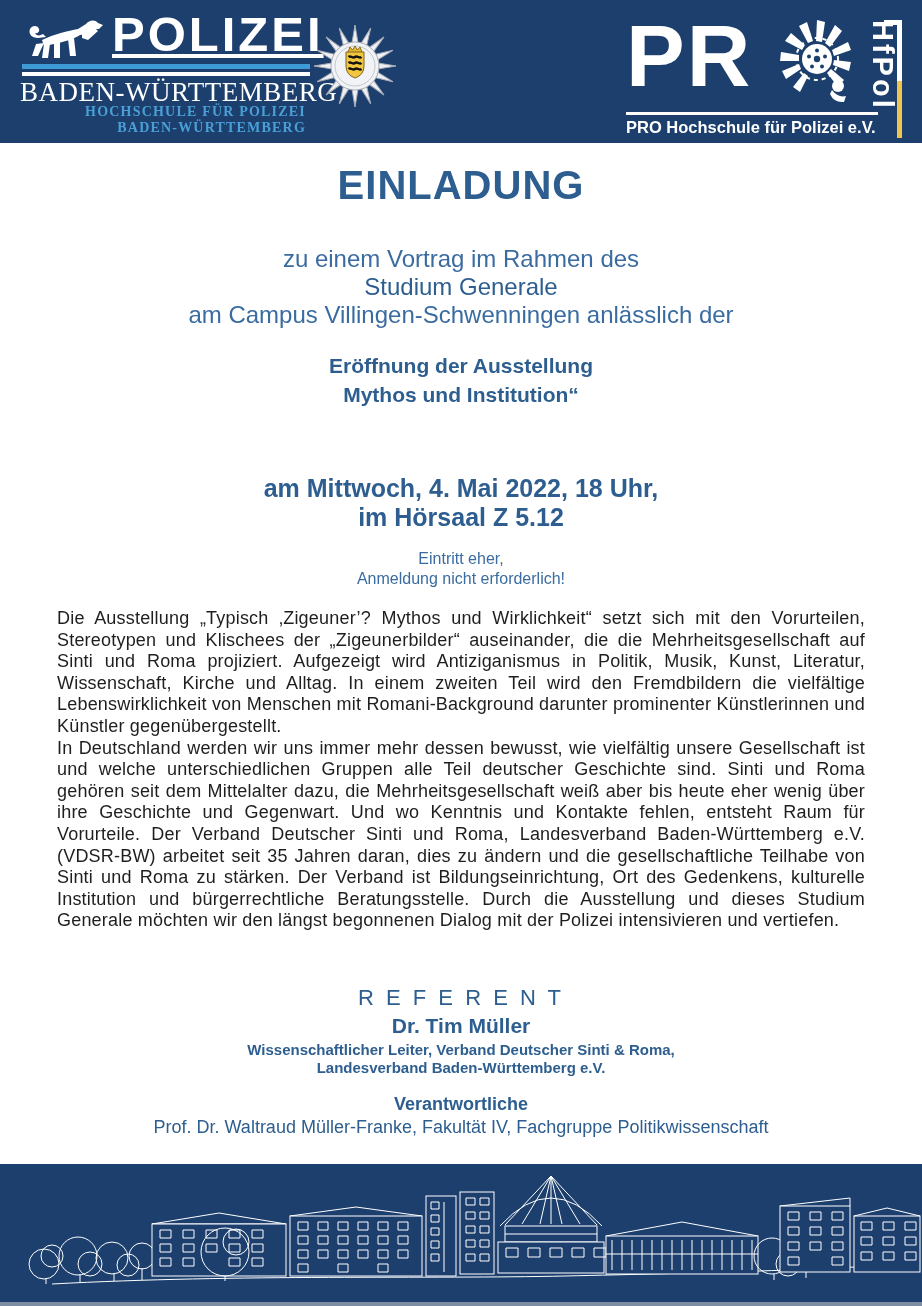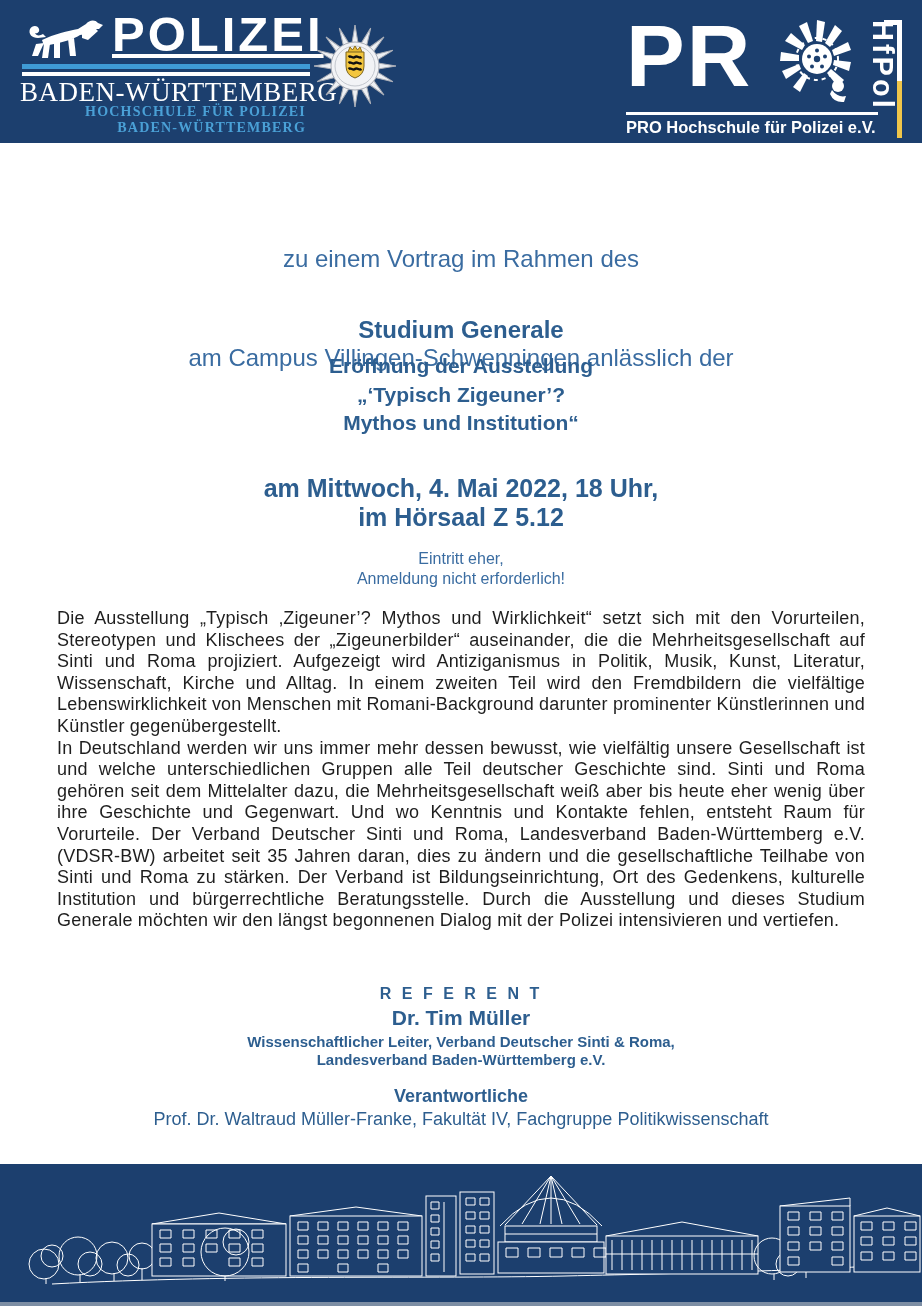--- a/index.html
+++ b/index.html
@@ -29,31 +29,31 @@
     font-size:16.5px;font-weight:bold;white-space:nowrap;}
   .hfpol{position:absolute;left:866px;top:20px;height:118px;color:#ffffff;
     writing-mode:vertical-rl;font-weight:bold;font-size:29px;letter-spacing:3px;}
   .hfpol-stub{position:absolute;left:884px;top:20px;width:18px;height:5px;background:#ffffff;}
   .hfpol-bar{position:absolute;left:897px;top:20px;width:5px;height:118px;
     background:linear-gradient(#ffffff 0 52%,#f0c64a 52% 100%);}
   
   .center{position:absolute;left:0;width:922px;text-align:center;}
   .title{top:163px;color:#2d5e8f;font-size:40px;font-weight:bold;letter-spacing:1px;}
   .intro{top:245px;color:#3a6ca1;font-size:24px;line-height:28px;}
-  .intro .b{font-weight:bold;color:#2d5e8f;margin-top:43px;}
+  .intro .b{font-weight:normal;color:#2d5e8f;}
   .event{top:352px;color:#2d5e8f;font-size:21px;font-weight:bold;line-height:28.5px;}
   .when{top:474px;color:#2d5e8f;font-size:25px;font-weight:bold;line-height:28.5px;}
   .note{top:549px;color:#3a6ca1;font-size:16px;line-height:19.5px;}
   
   .bodytext{position:absolute;top:608px;left:57px;width:808px;color:#1e1e1e;
     font-size:18px;line-height:21.6px;text-align:justify;letter-spacing:.2px;}
   .bodytext p{margin:0;}
   
   .speaker{top:985px;color:#2d5e8f;}
-  .ref-head{font-size:16px;font-weight:bold;letter-spacing:3px;}
+  .ref-head{font-size:22px;font-weight:normal;letter-spacing:3px;}
   .ref-name{font-size:21px;font-weight:bold;margin-top:3px;}
   .ref-role{font-size:15px;font-weight:bold;line-height:18px;margin-top:3px;}
   .resp-head{font-size:18px;font-weight:bold;margin-top:17px;}
   .resp-name{font-size:18px;margin-top:2px;}
   
   .footer{position:absolute;top:1164px;left:0;width:922px;height:142px;background:#1c3f6e;}
   .footer-edge{position:absolute;left:0;bottom:0;width:922px;height:4px;background:#7d8ea4;}
 </style>
 </head>
 <body>
@@ -142,30 +142,30 @@
     </svg>
 
     <div class="hfpol">HfPol</div>
     <div class="hfpol-stub"></div>
     <div class="hfpol-bar"></div>
 
     <div class="pro-rule"></div>
     <div class="pro-caption">PRO Hochschule für Polizei e.V.</div>
   </header>
 
+  <div class="center title">EINLADUNG</div>
 
   <div class="center intro">
     <div>zu einem Vortrag im Rahmen des</div>
     <div class="b">Studium Generale</div>
     <div>am Campus Villingen-Schwenningen anlässlich der</div>
   </div>
 
   <div class="center event">
     <div>Eröffnung der Ausstellung</div>
-    <div>„‘Typisch Zigeuner’?</div>
     <div>Mythos und Institution“</div>
   </div>
 
   <div class="center when">
     <div>am Mittwoch, 4. Mai 2022, 18 Uhr,</div>
     <div>im Hörsaal Z 5.12</div>
   </div>
 
   <div class="center note">
     <div>Eintritt eher,</div>

